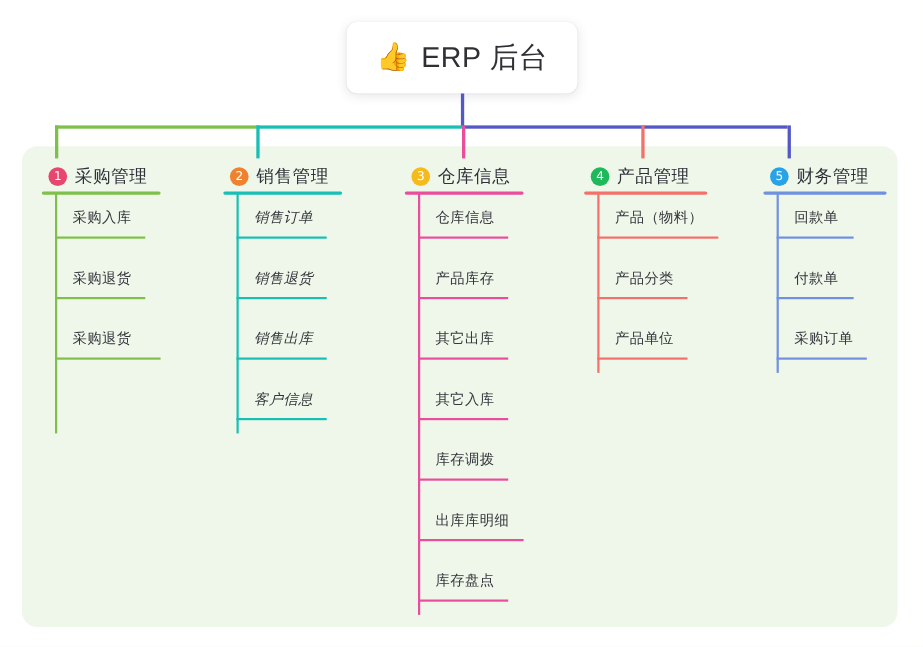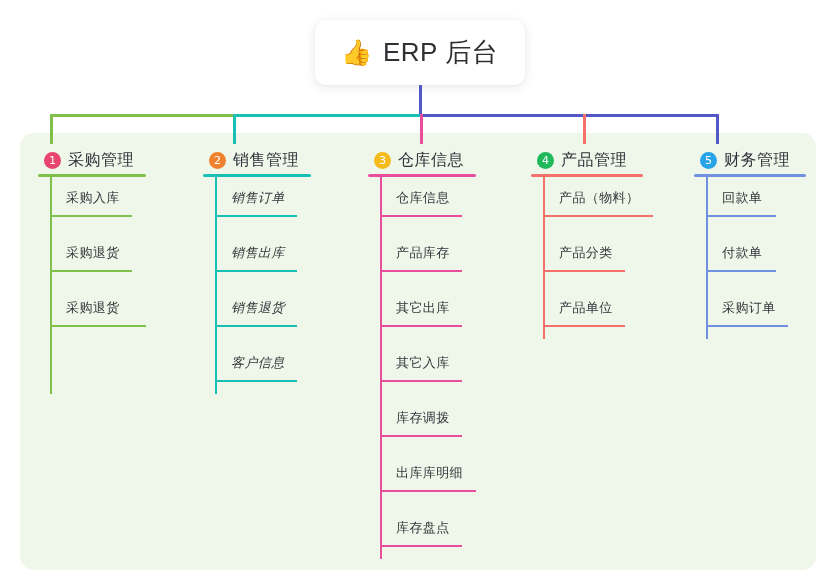--- a/index.html
+++ b/index.html
@@ -107,25 +107,25 @@
           <span class="col-title">销售管理</span>
           <div class="head-rule" style="width: 108px; background: rgb(23, 191, 180);"></div>
         </div>
         <div class="branch" style="height: 220px; font-style: italic;">
           <div class="trunk" style="background: rgb(23, 191, 180); height: 219px;"></div>
           <div class="leaf">
             <span class="leaf-label">销售订单</span>
             <div class="leaf-rule" style="width: 82px; background: rgb(23, 191, 180); top: 40px;"></div>
           </div>
           <div class="leaf">
+            <span class="leaf-label">销售退货</span>
+            <div class="leaf-rule" style="width: 82px; background: rgb(23, 191, 180); top: 40px;"></div>
+          </div>
+          <div class="leaf">
             <span class="leaf-label">销售出库</span>
-            <div class="leaf-rule" style="width: 82px; background: rgb(23, 191, 180); top: 40px;"></div>
-          </div>
-          <div class="leaf">
-            <span class="leaf-label">销售退货</span>
             <div class="leaf-rule" style="width: 82px; background: rgb(23, 191, 180); top: 40px;"></div>
           </div>
           <div class="leaf">
             <span class="leaf-label">客户信息</span>
             <div class="leaf-rule" style="width: 82px; background: rgb(23, 191, 180); top: 40px;"></div>
           </div>
         </div>
       </div>
       <div class="col" style="left: 368px;">
         <div class="col-head">

